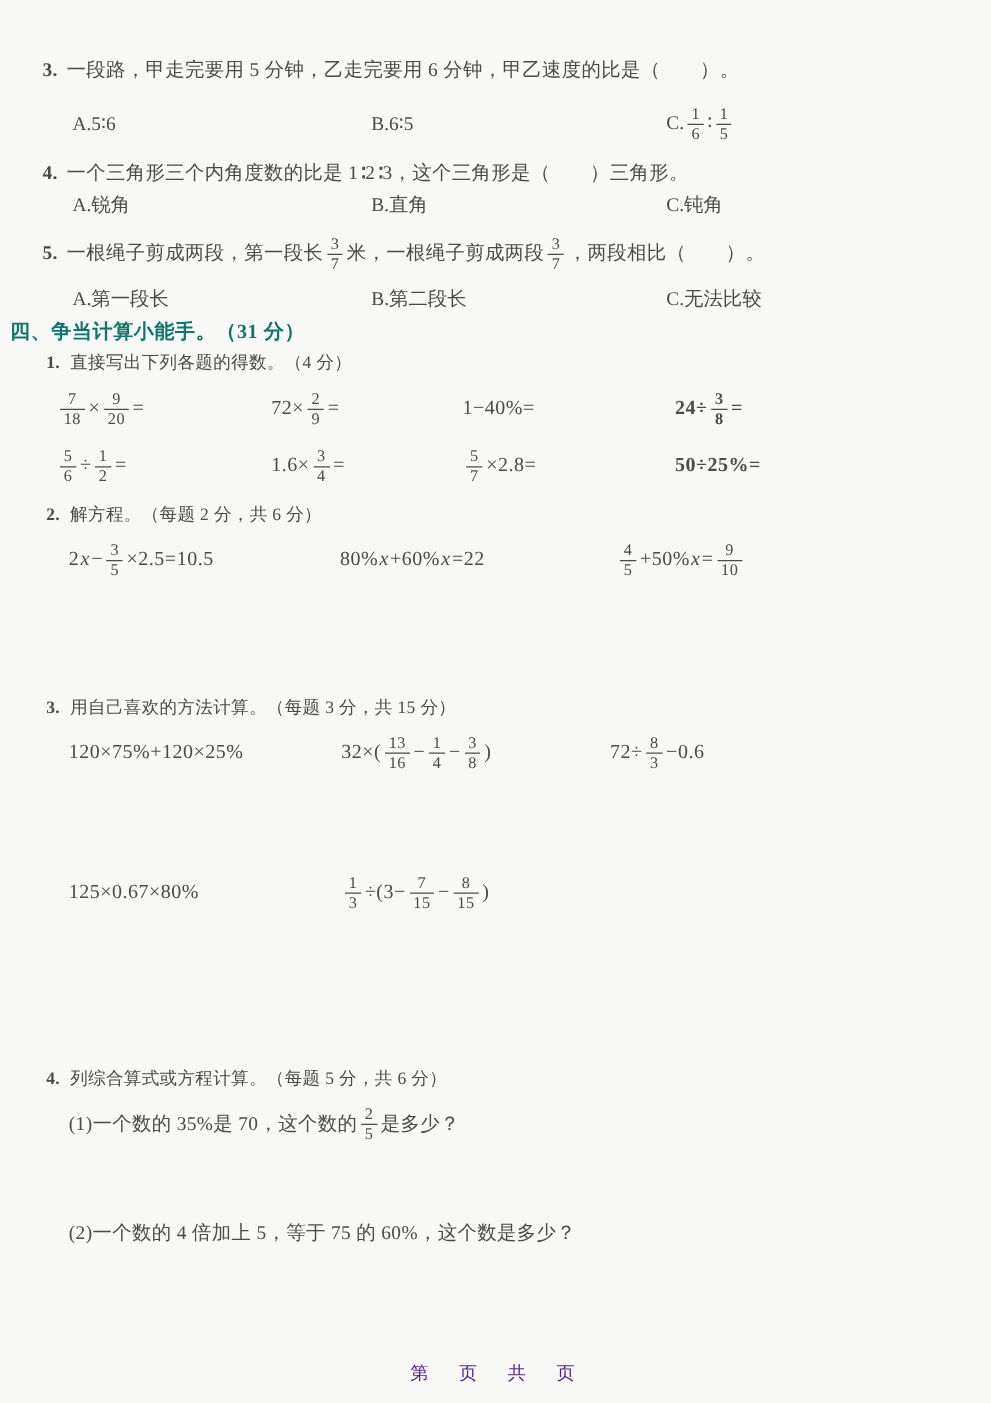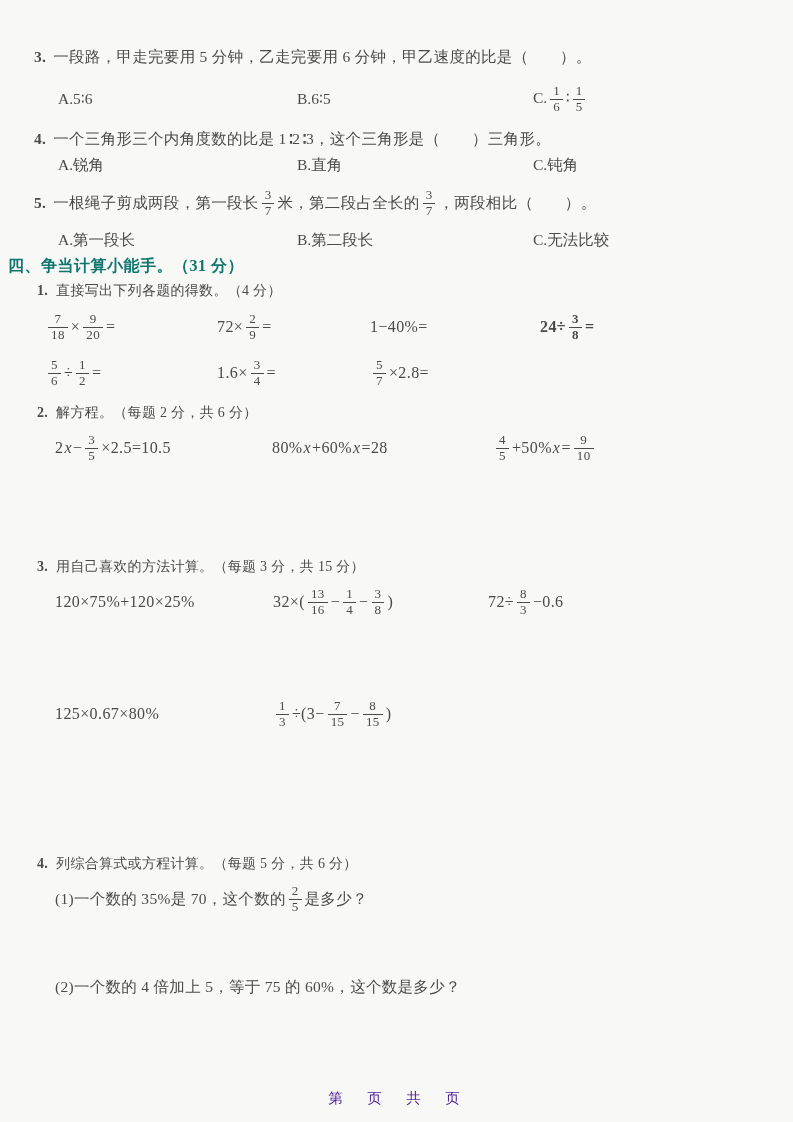--- a/index.html
+++ b/index.html
@@ -103,21 +103,21 @@
   </div>
 
   <div class="qline mt8" style="min-height:38px; display:flex; align-items:center;">
     <span class="qnum">5.</span>
       <span class="stem-math cell" style="display:flex;align-items:center;flex-wrap:wrap;">
         <span>一根绳子剪成两段，第一段长</span>
         <span class="frac">
           <span class="num">3</span>
           <span class="den">7</span>
         </span>
-        <span>米，第二段占全长的</span>
+        <span>米，一根绳子剪成两段</span>
         <span class="frac">
           <span class="num">3</span>
           <span class="den">7</span>
         </span>
         <span>，两段相比（　　）。</span>
       </span>
   </div>
   <div class="optrow short mt7">
     <span class="o1"><span>A.第一段长</span></span>
     <span class="o2"><span>B.第二段长</span></span>
@@ -183,20 +183,23 @@
         </span>
         <span>=</span>
       </span>
     <span class="cell c3">
         <span class="frac">
           <span class="num">5</span>
           <span class="den">7</span>
         </span>
         <span>×2.8=</span>
       </span>
+    <span class="cell c4">
+        <span>50÷25%=</span>
+      </span>
   </div>
 
   <div class="item-title mt6">
     <span class="qnum">2.</span><span>解方程。（每题 2 分，共 6 分）</span>
   </div>
   <div class="mathrow eqrow">
     <span class="cell c1">
         <span>2</span>
         <span class="vit">x</span>
         <span>−</span>
@@ -204,21 +207,21 @@
           <span class="num">3</span>
           <span class="den">5</span>
         </span>
         <span>×2.5=10.5</span>
       </span>
     <span class="cell c2">
         <span>80%</span>
         <span class="vit">x</span>
         <span>+60%</span>
         <span class="vit">x</span>
-        <span>=28</span>
+        <span>=22</span>
       </span>
     <span class="cell c3">
         <span class="frac">
           <span class="num">4</span>
           <span class="den">5</span>
         </span>
         <span>+50%</span>
         <span class="vit">x</span>
         <span>=</span>
         <span class="frac">

